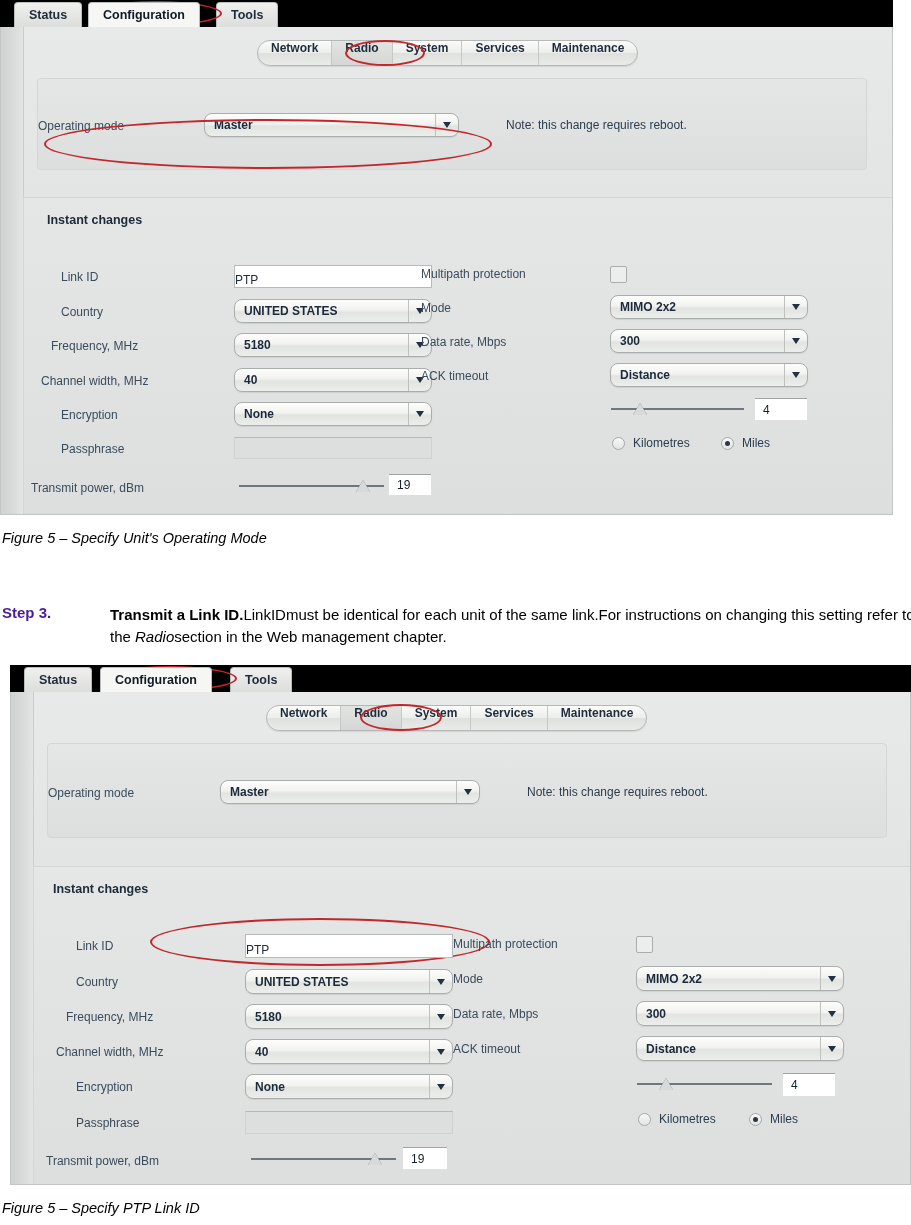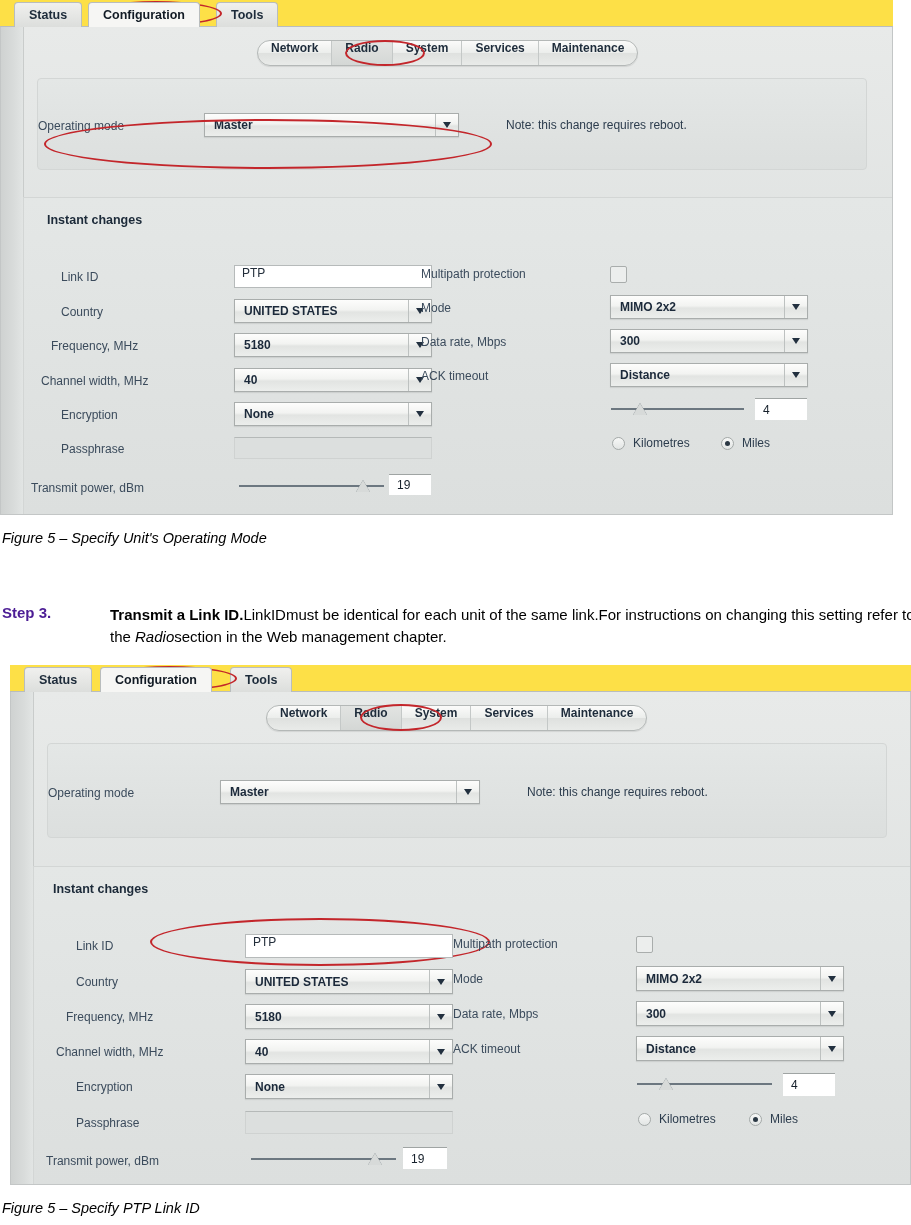--- a/index.html
+++ b/index.html
@@ -17,22 +17,22 @@
 
   
   .shot {
     position: absolute;
     background: #ffffff;
   }
 
   
   .tabstrip {
     position: relative;
-    height: 27px;
-    background: #fde047;
+    height: 41px;
+    background: #000000;
   }
   .tabstrip-line {
     position: absolute;
     left: 0; right: 0; bottom: 0;
     height: 1px;
     background: #b9bdbd;
   }
   .ctab {
     position: absolute;
     top: 2px;
@@ -130,21 +130,21 @@
     position: absolute;
     font-size: 12px;
     color: #2c3c4d;
     white-space: nowrap;
     margin-left: 38px;
   }
 
   .select {
     position: absolute;
     border: 1px solid #a9adac;
-    border-radius: 0;
+    border-radius: 8px;
     background: linear-gradient(to bottom,#fdfdfc 0%, #f2f3f1 45%, #e2e4e2 55%, #eceeec 100%);
     box-shadow: 0 1px 1px rgba(0,0,0,0.08);
     box-sizing: border-box;
     display: flex;
     align-items: center;
     overflow: hidden;
   }
   .select .val {
     flex: 1;
     padding-left: 9px;
@@ -167,24 +167,23 @@
     border-right: 4px solid transparent;
     border-top: 6px solid #22303f;
   }
 
   .textbox {
     position: absolute;
     background: #ffffff;
     border: 1px solid #b6baba;
     box-sizing: border-box;
     display: flex;
-    align-items: flex-start;
+    align-items: flex-end;
     font-size: 12px;
     color: #222d3a;
-    padding-left: 7px;
     overflow: hidden;
   }
   .textbox.flat {
     background: #dcdfde;
     border-color: #cfd2d1;
     border-top-color: #b5b9b8;
   }
   .numbox {
     position: absolute;
     background: #ffffff;

